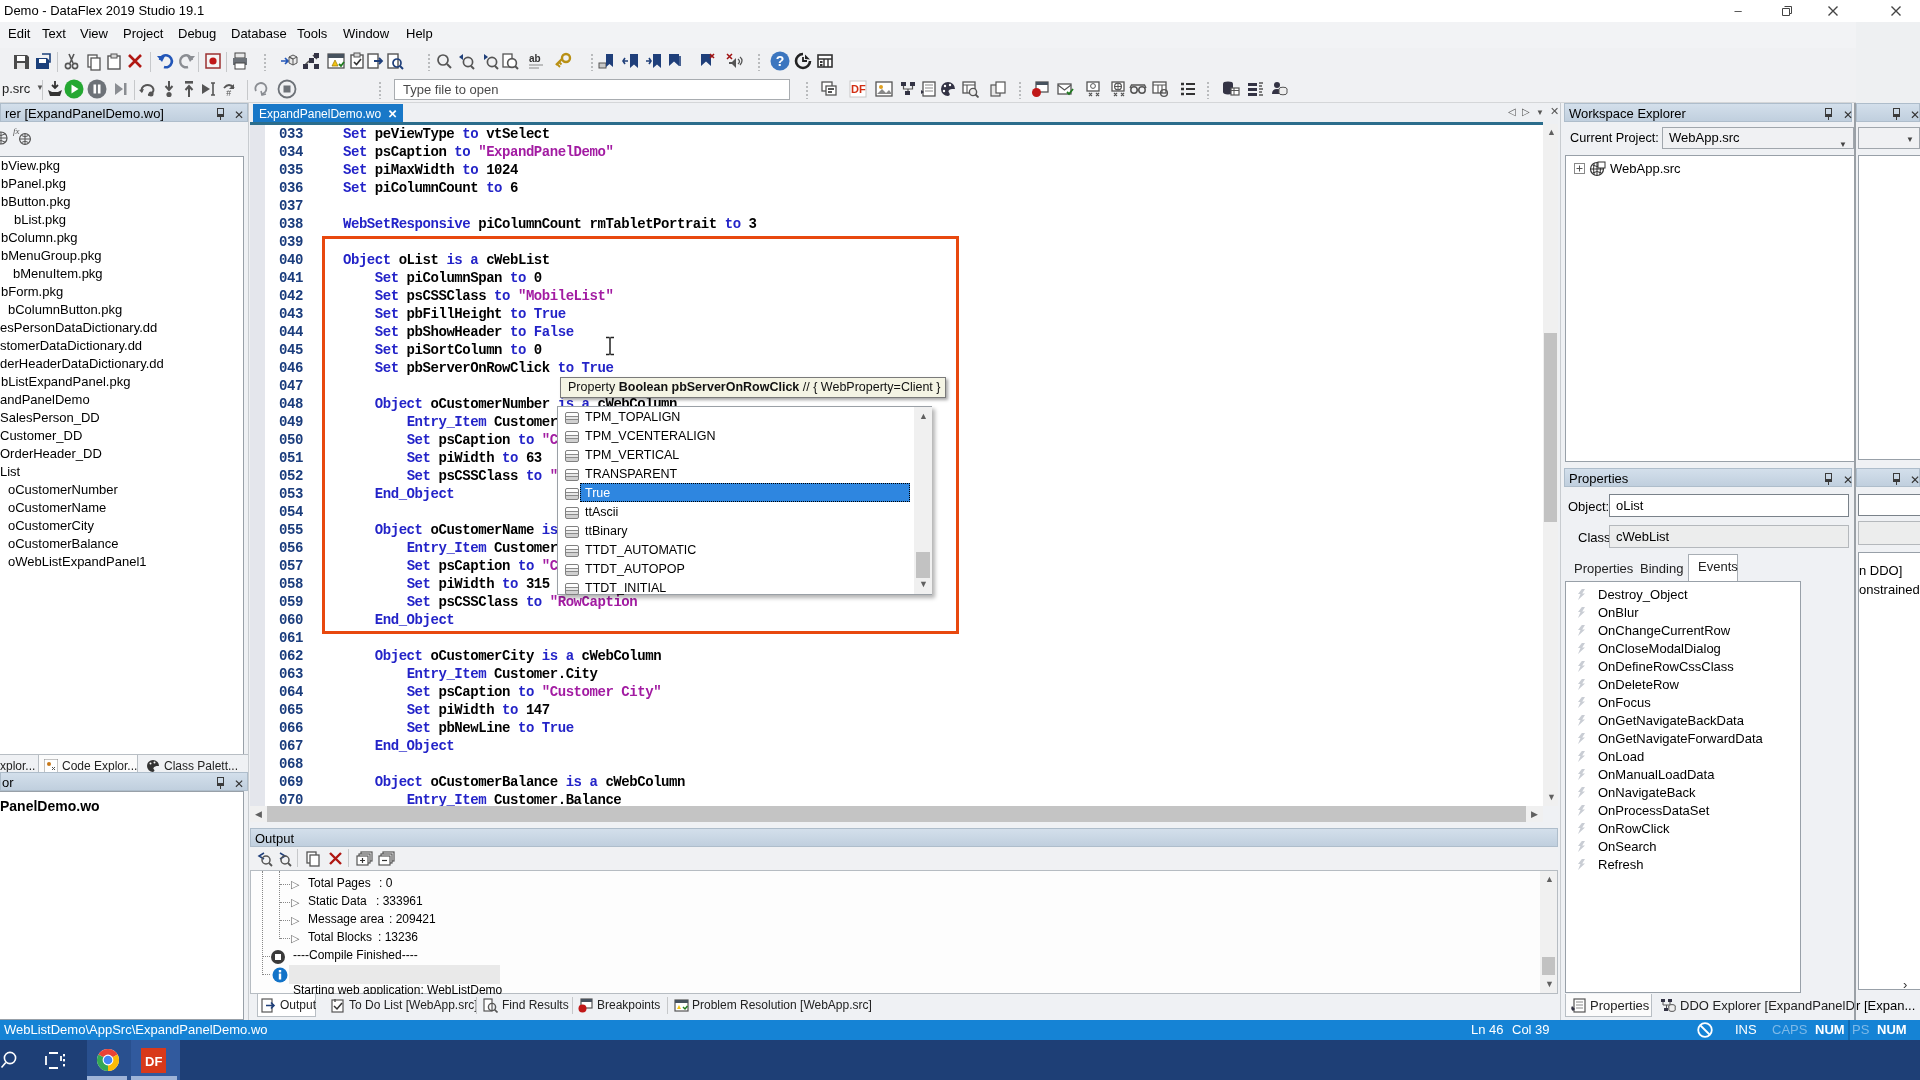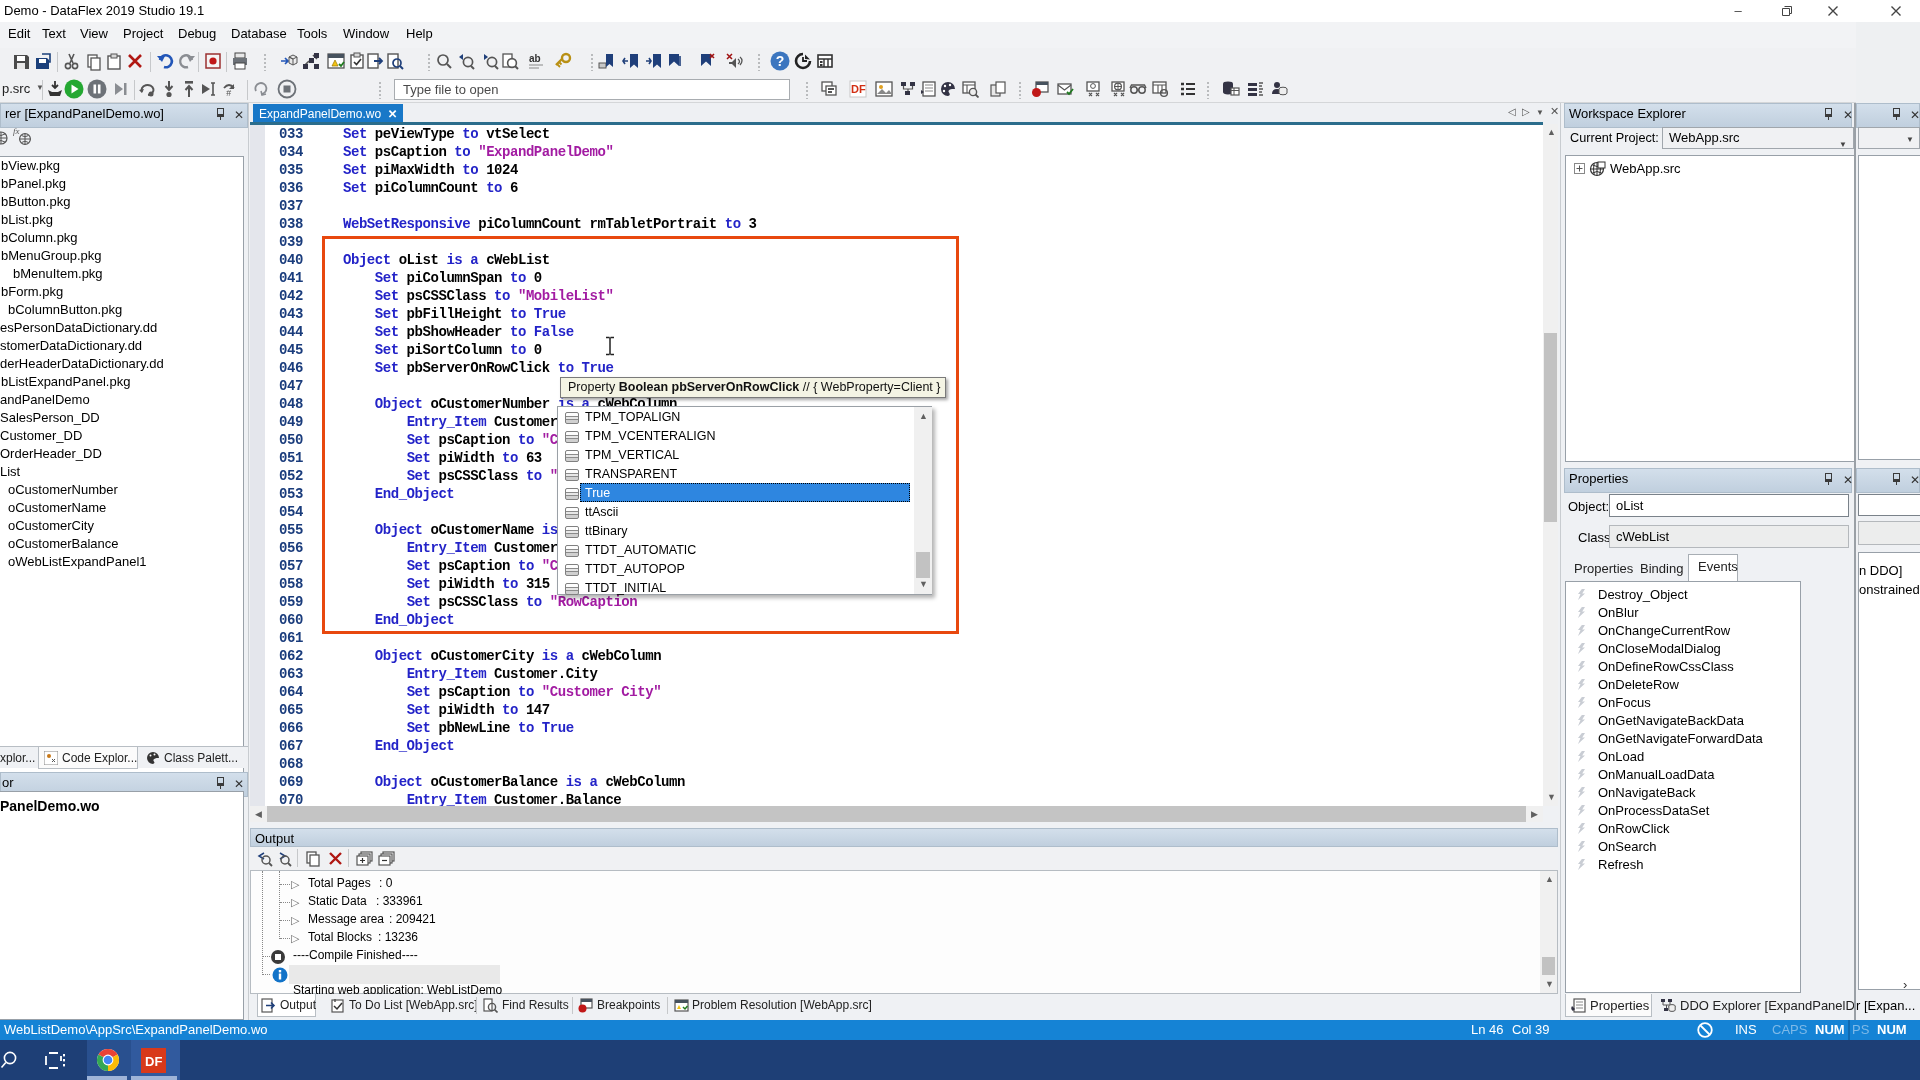--- a/index.html
+++ b/index.html
@@ -14,32 +14,32 @@
   font-size:13px; color:#000; }
 #menubar span { position:absolute; top:4px; }
 #tb1 { left:0; top:48px; width:1906px; height:28px; background:#f0f1f3; }
 #tb2 { left:0; top:76px; width:1906px; height:27px; background:#f0f1f3; border-bottom:1px solid #d4d6d8; }
 .vsep { position:absolute; top:4px; width:1px; height:20px; background:#c6c8ca; }
 .grip { position:absolute; top:5px; width:5px; height:18px;
   background-image:radial-gradient(circle, #b9bbbd 1px, transparent 1.2px);
   background-size:4px 4px; }
 .ic { position:absolute; width:18px; height:18px; }
 
-.ptitle { background:linear-gradient(#d3dfeb,#c0cfde); height:25px; font-size:13px;
+.ptitle { background:linear-gradient(#d3dfeb,#c0cfde); height:19px; font-size:13px;
   color:#000; line-height:19px; padding-left:4px; border:1px solid #aebdcb; }
 .pinx { position:absolute; top:2px; font-size:12px; color:#333; }
 .pin { position:absolute; top:4px; width:9px; height:12px; }
 .pin::before { content:""; position:absolute; left:1px; top:0; width:5px; height:5px; border:1px solid #3a3a3a; border-bottom:3px solid #3a3a3a; }
 .pin::after { content:""; position:absolute; left:3.5px; top:8px; width:1.2px; height:4px; background:#3a3a3a; }
 .white { background:#fff; border:1px solid #98a0a8; }
 
 #ldock { left:0; top:103px; width:248px; height:917px; background:#eff1f4; }
 #llist { left:-1px; top:53px; width:245px; height:691px; font-size:13px; }
 #llist div { height:18px; line-height:18px; white-space:pre; }
-.ltabs { font-size:12px; color:#000; }
+.ltabs { font-size:12px; color:#000;margin-top:8px; }
 
 #center { left:250px; top:103px; width:1308px; height:917px; background:#eff1f4; }
 #tabbar { left:0px; top:0px; width:1308px; height:21px; background:#eef0f3; }
 #edtab { left:3px; top:1px; height:20px; background:#1878c8; color:#fff; font-size:12px;
   line-height:20px; padding:0 6px; }
 #edline { left:0; top:19px; width:1293px; height:3px; background:#2b6d8c; }
 #editor { left:0; top:22px; width:1293px; height:681px; background:#fff; overflow:hidden; }
 #gutterbg { left:0; top:0; width:15px; height:681px; background:#e4e6ec; }
 .cl { position:absolute; left:0; height:18px; white-space:pre;
   font-family:"Liberation Mono", monospace; font-size:14px; font-weight:bold;
@@ -419,21 +419,21 @@
       </svg>
     <svg class="ic" style="left:12px;top:22px;width:22px;height:22px" viewBox="0 0 22 22">
         <text x="1" y="9" font-size="9" font-style="italic" fill="#555" font-family="Liberation Serif">fx</text>
         <circle cx="13" cy="14" r="5.4" fill="none" stroke="#555" stroke-width="1.2"></circle>
         <path d="M7.6 14h10.8M13 8.6v10.8M9.5 10.5q3.5 2.6 7 0M9.5 17.5q3.5-2.6 7 0" stroke="#555" fill="none"></path>
       </svg>
     <div class="abs white" id="llist">
 <div style="padding-left:1px">bView.pkg</div>
 <div style="padding-left:1px">bPanel.pkg</div>
 <div style="padding-left:1px">bButton.pkg</div>
-<div style="padding-left:1px">bList.pkg</div>
+<div style="padding-left:14px">bList.pkg</div>
 <div style="padding-left:1px">bColumn.pkg</div>
 <div style="padding-left:1px">bMenuGroup.pkg</div>
 <div style="padding-left:13px">bMenuItem.pkg</div>
 <div style="padding-left:1px">bForm.pkg</div>
 <div style="padding-left:8px">bColumnButton.pkg</div>
 <div>esPersonDataDictionary.dd</div>
 <div>stomerDataDictionary.dd</div>
 <div>derHeaderDataDictionary.dd</div>
 <div style="padding-left:1px">bListExpandPanel.pkg</div>
 <div>andPanelDemo</div>

